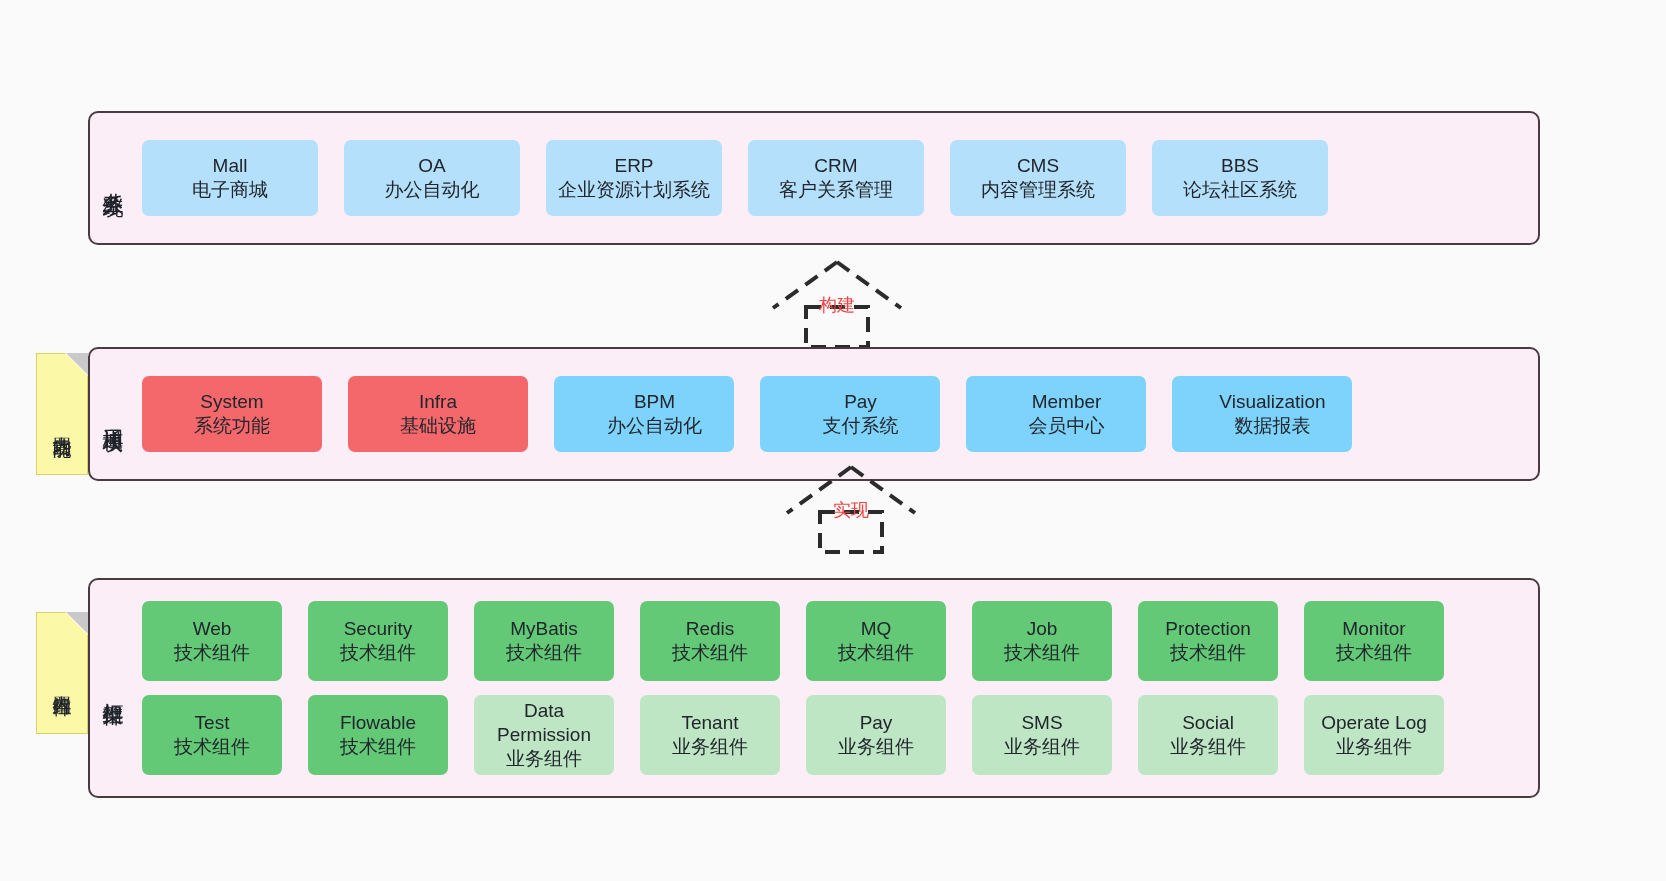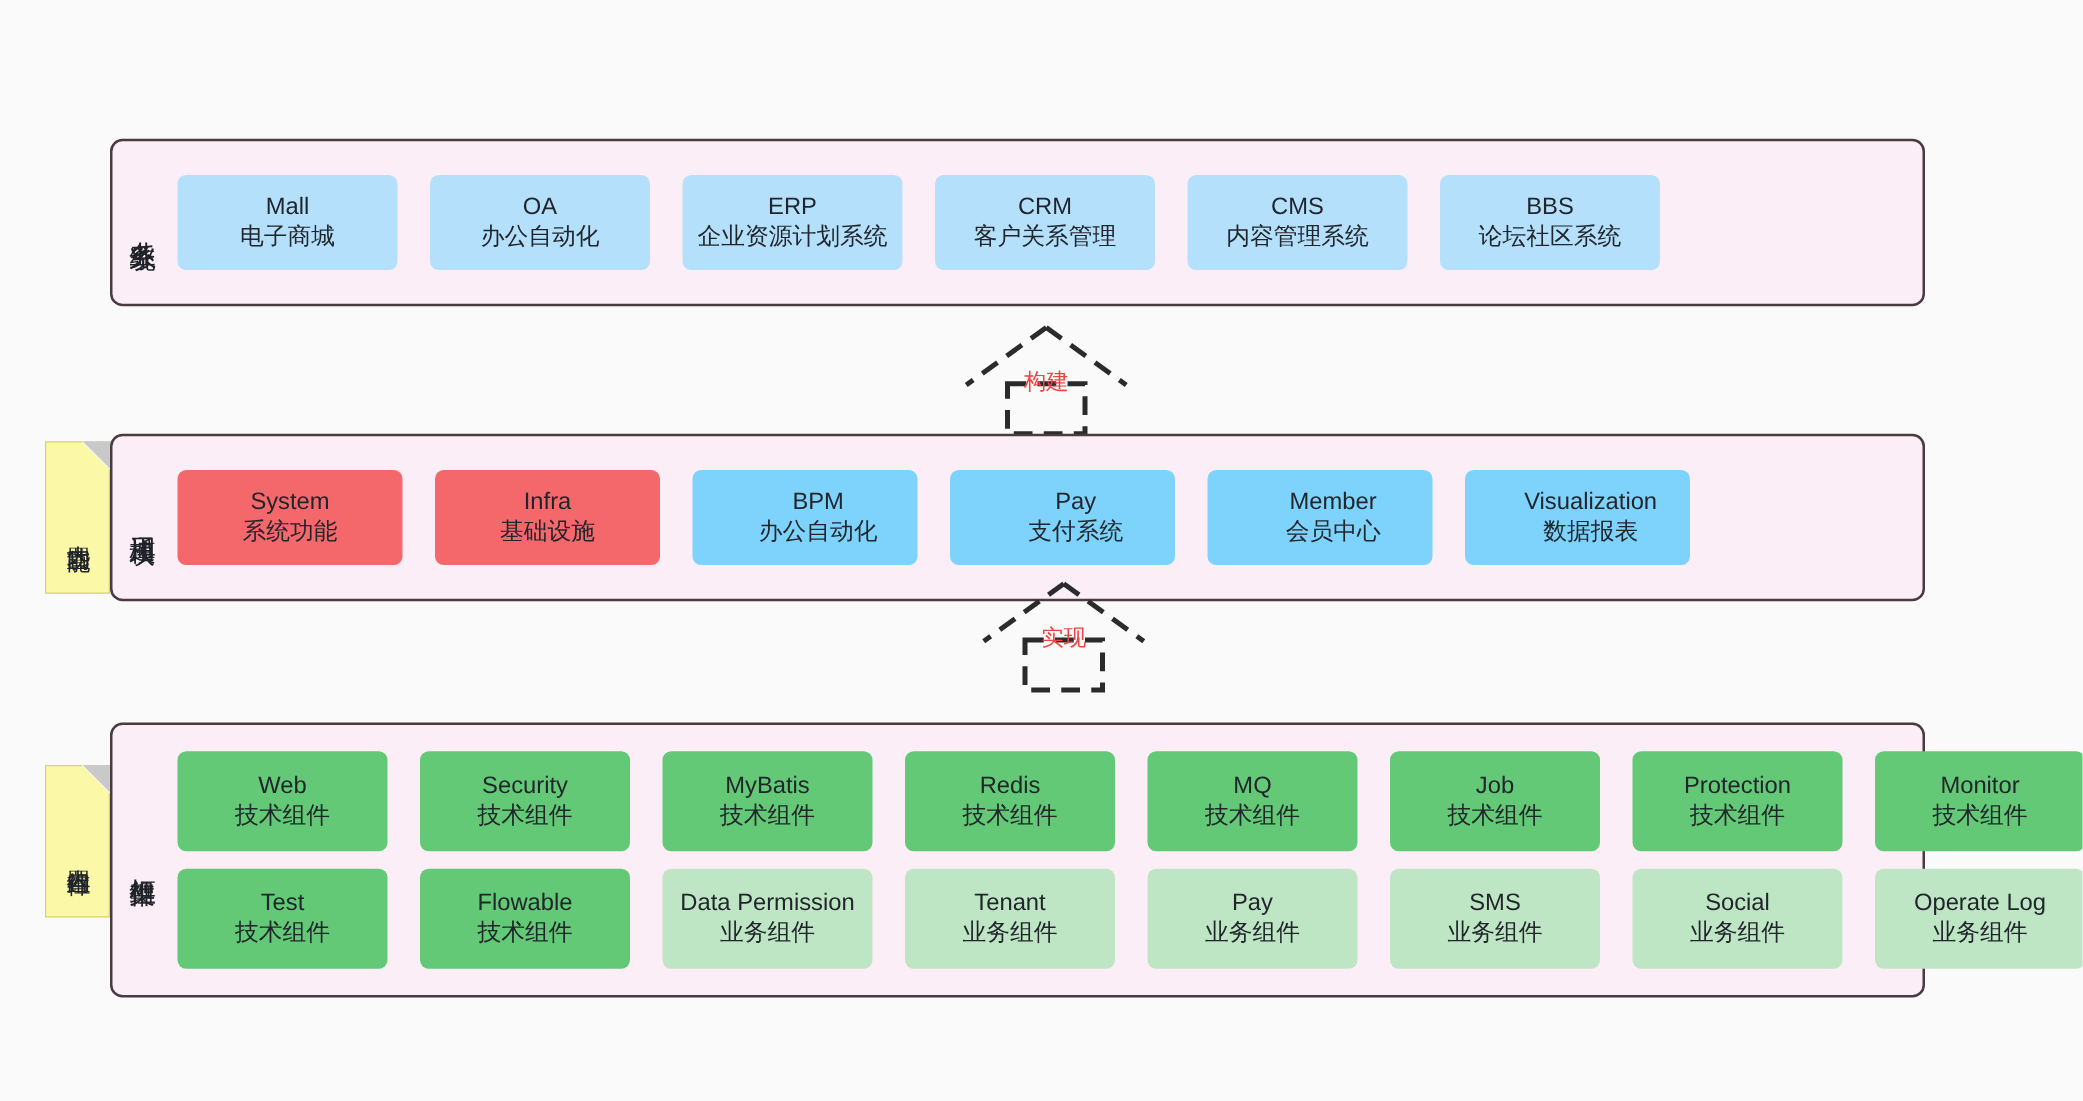--- a/index.html
+++ b/index.html
@@ -85,21 +85,21 @@
   .c-lightgreen  { background: #bfe6c4; }
 
   
   .layer1 { left: 88px;  top: 111px; width: 1452px; height: 134px; }
   .layer1 .card { width: 176px; height: 76px; }
 
   .layer2 { left: 88px;  top: 347px; width: 1452px; height: 134px; }
   .layer2 .card { width: 180px; height: 76px; }
 
   .layer3 { left: 88px;  top: 578px; width: 1452px; height: 220px; }
-  .layer3 .card { width: 168px; height: 80px; }
+  .layer3 .card { width: 140px; height: 80px; }
 
   
   .note {
     position: absolute;
     width: 52px;
     background: #fbf8a8;
     border: 1px solid #d8d36a;
     display: flex;
     align-items: center;
     justify-content: center;

